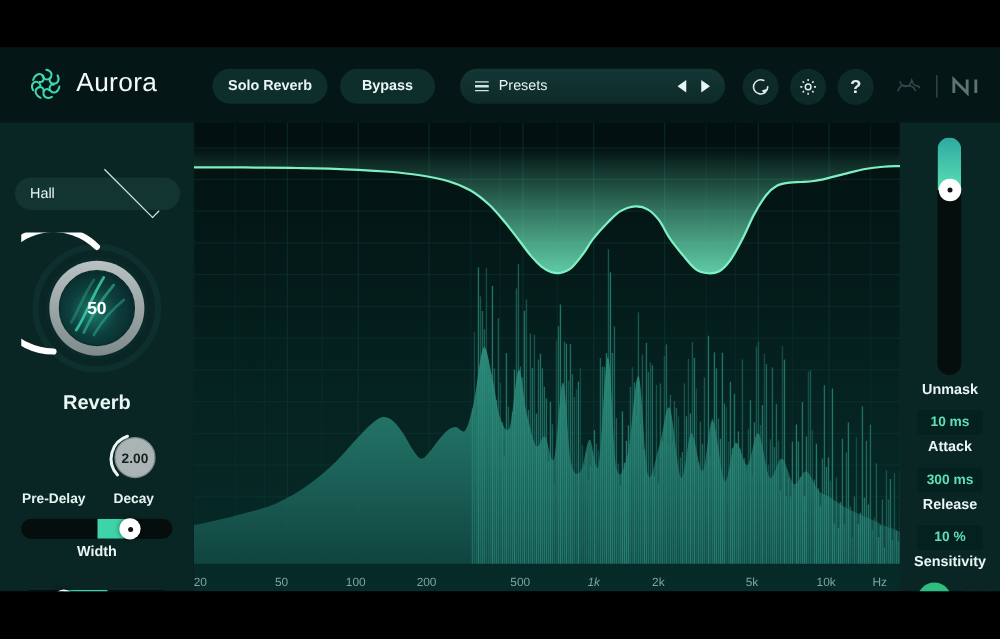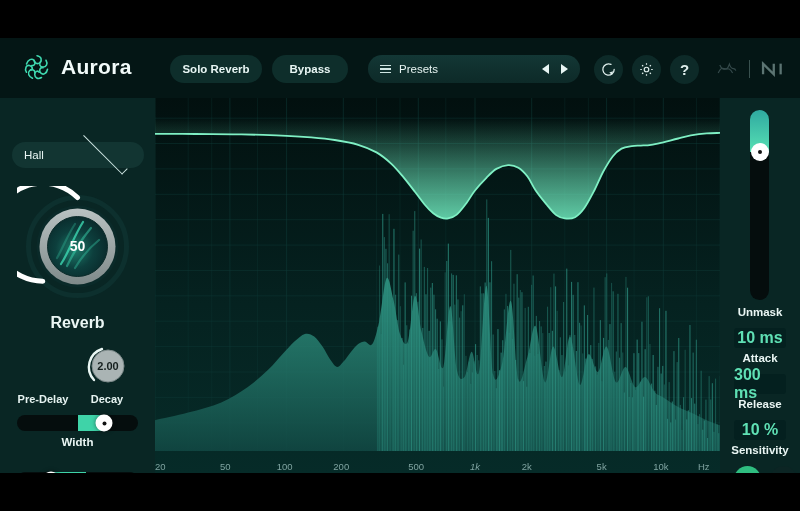--- a/index.html
+++ b/index.html
@@ -27,21 +27,21 @@
     position: absolute; left: 0; top: 0;
     width: 800px; height: 60px;
     background: #041615;
   }
   .logo-wrap {
     position: absolute; left: 22px; top: 14px;
     display: flex; align-items: center; gap: 9px;
   }
   .logo-mark { width: 30px; height: 30px; }
   .logo-text {
-    color: #f2fbfa; font-size: 21px; font-weight: bold;
+    color: #f2fbfa; font-size: 21px; font-weight: normal;
     letter-spacing: .3px;
   }
   .pill {
     position: absolute; top: 17px; height: 28px;
     border-radius: 14px;
     background: #0e2e2b;
     color: #e8f6f4;
     font-size: 11.5px; font-weight: bold;
     display: flex; align-items: center; justify-content: center;
     cursor: pointer;
@@ -159,21 +159,21 @@
     position:absolute; left: 39.5px; transform: translate(-50%,-50%);
     width: 18px; height: 18px; border-radius:50%; background:#fff;
     display:flex;align-items:center;justify-content:center; cursor:pointer;
   }
   .vknob i { width:4px;height:4px;border-radius:50%;background:#111;display:block; }
   .r-label { position:absolute; width:80px; text-align:center; color:#eaf6f4; font-size:11.5px; font-weight:bold; }
   .numbox {
     position:absolute; left: 14px; width: 52px; height: 20px;
     background:#04201f; border-radius: 3px;
     display:flex;align-items:center;justify-content:center;
-    color:#5fe0b4; font-size:16px; font-weight:bold; cursor:pointer;
+    color:#5fe0b4; font-size:11px; font-weight:bold; cursor:pointer;
   }
   .rbtn { position:absolute; width:27px;height:27px;border-radius:50%; display:flex;align-items:center;justify-content:center;cursor:pointer;}
   #power-button { left:14px; top:330px; background:#2fbd80; }
   #listen-button{ left:50px; top:330px; background:#0c2524; }
 </style>
 </head>
 <body>
 
 <div id="app">
 

